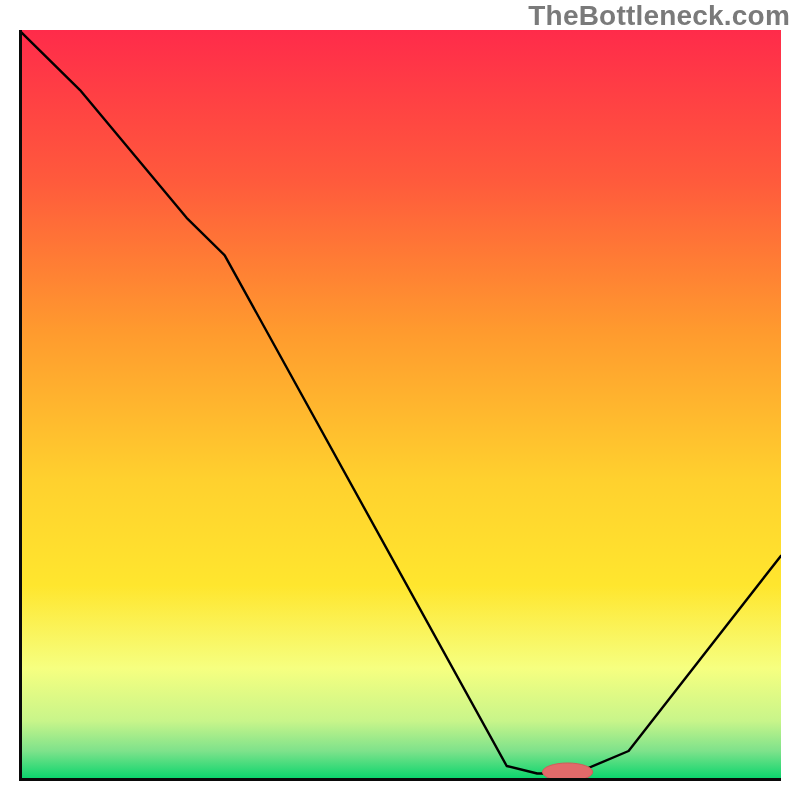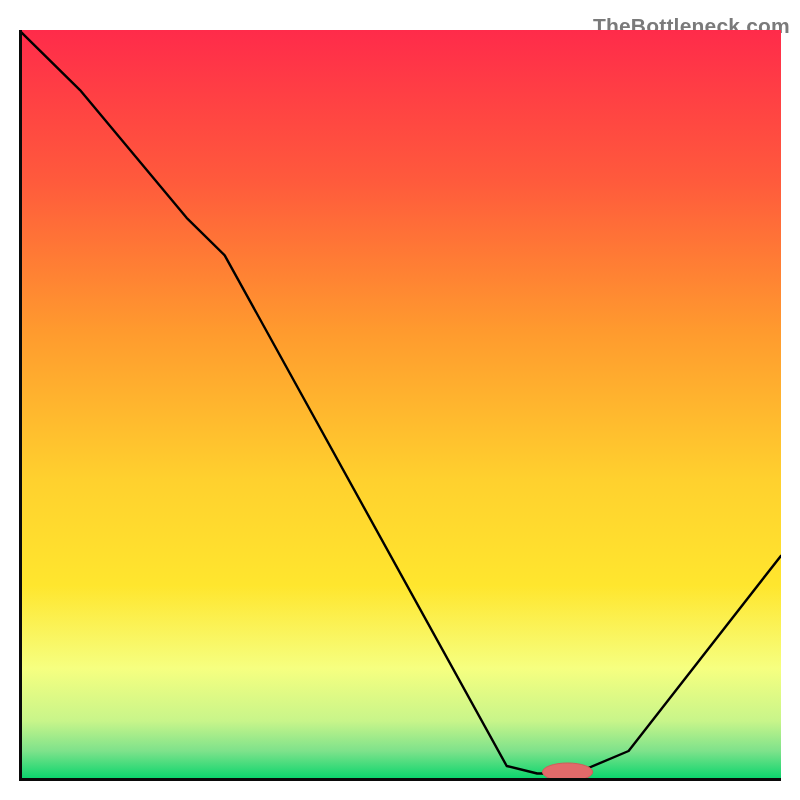--- a/index.html
+++ b/index.html
@@ -11,23 +11,23 @@
     font-family: Arial, Helvetica, sans-serif;
     overflow: hidden;
   }
   .frame {
     position: relative;
     width: 800px;
     height: 800px;
   }
   .watermark {
     position: absolute;
-    top: 14px;
+    top: 0;
     right: 10px;
-    font-size: 21px;
+    font-size: 28px;
     font-weight: bold;
     color: #7a7a7a;
     letter-spacing: 0.2px;
   }
   .plot {
     position: absolute;
     left: 19px;
     top: 30px;
     width: 762px;
     height: 751px;

